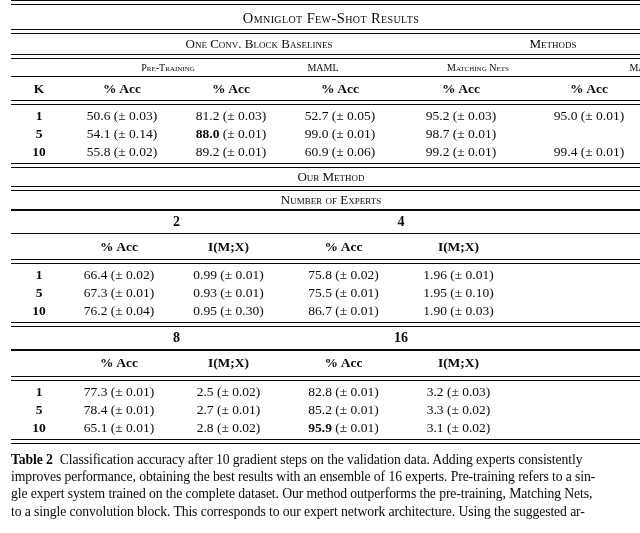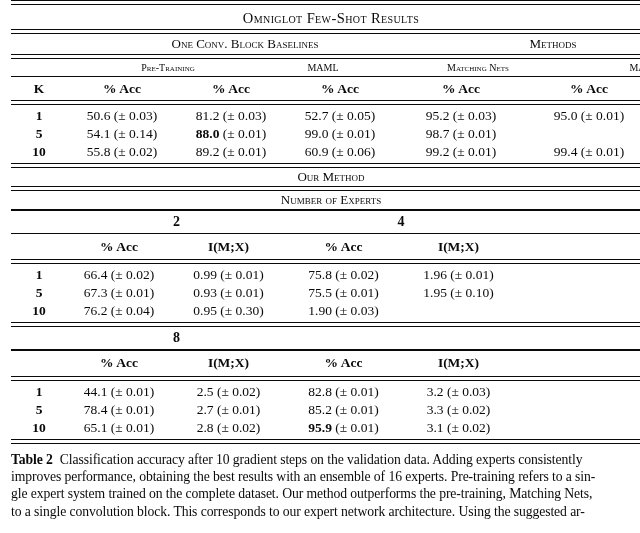--- a/index.html
+++ b/index.html
@@ -30,21 +30,21 @@
   .title-row{height:22px;margin-top:2px;display:flex;align-items:center;justify-content:center;
     font-size:14.5px;letter-spacing:.4px;}
   .group-row{height:20px;font-size:13px;}
   .colhead-row{height:17px;font-size:10px;gap:46px;}
   .khead-row{height:23px;font-size:13.5px;}
   .section-row{height:18px;display:flex;align-items:center;justify-content:center;font-size:13px;}
   .numhead-row{height:22px;font-size:14px;}
   .subhead-row{height:25px;font-size:13.5px;}
   .data-block{padding:2px 0;}
   .data-row{height:18px;font-size:13.5px;}
-  .nudge-baselines{position:relative;left:14px;}
+  .nudge-baselines{position:relative;left:28px;}
   .nudge-methods{position:relative;left:30px;}
   
   .caption{margin-top:7px;font-size:13.7px;line-height:17.4px;letter-spacing:-0.1px;}
   .caption .cap-line{white-space:nowrap;overflow:hidden;}
   .cap-tag{font-weight:bold;margin-right:7px;}
 </style>
 </head>
 <body>
 
 <div id="page">
@@ -140,44 +140,46 @@
       <div class="c bold">5</div>
       <div class="c"><span>67.3</span> <span>(± 0.01)</span></div>
       <div class="c"><span>0.93</span> <span>(± 0.01)</span></div>
       <div class="c"><span>75.5</span> <span>(± 0.01)</span></div>
       <div class="c"><span>1.95</span> <span>(± 0.10)</span></div>
     </div>
     <div class="trow g2 data-row">
       <div class="c bold">10</div>
       <div class="c"><span>76.2</span> <span>(± 0.04)</span></div>
       <div class="c"><span>0.95</span> <span>(± 0.30)</span></div>
+      <div class="c"><span>86.7</span> <span>(± 0.01)</span></div>
       <div class="c"><span>1.90</span> <span>(± 0.03)</span></div>
     </div>
   </div>
 
   <div class="rule dbl"></div>
   <div class="trow g2g numhead-row">
     <div class="c"></div>
     <div class="c bold">8</div>
+    <div class="c bold">16</div>
   </div>
   <div class="rule"></div>
 
   <div class="trow g2 subhead-row">
     <div class="c"></div>
     <div class="c bold">% Acc</div>
     <div class="c bold">I(M;X)</div>
     <div class="c bold">% Acc</div>
     <div class="c bold">I(M;X)</div>
   </div>
   <div class="rule dbl"></div>
 
   <div class="data-block">
     <div class="trow g2 data-row">
       <div class="c bold">1</div>
-      <div class="c"><span>44.1</span> <span>(± 0.01)</span></div>
+      <div class="c"><span>77.3</span> <span>(± 0.01)</span></div>
       <div class="c"><span>2.5</span> <span>(± 0.02)</span></div>
       <div class="c"><span style="font-weight: normal;">82.8</span> <span>(± 0.01)</span></div>
       <div class="c"><span>3.2</span> <span>(± 0.03)</span></div>
     </div>
     <div class="trow g2 data-row">
       <div class="c bold">5</div>
       <div class="c"><span>78.4</span> <span>(± 0.01)</span></div>
       <div class="c"><span>2.7</span> <span>(± 0.01)</span></div>
       <div class="c"><span>85.2</span> <span>(± 0.01)</span></div>
       <div class="c"><span>3.3</span> <span>(± 0.02)</span></div>

